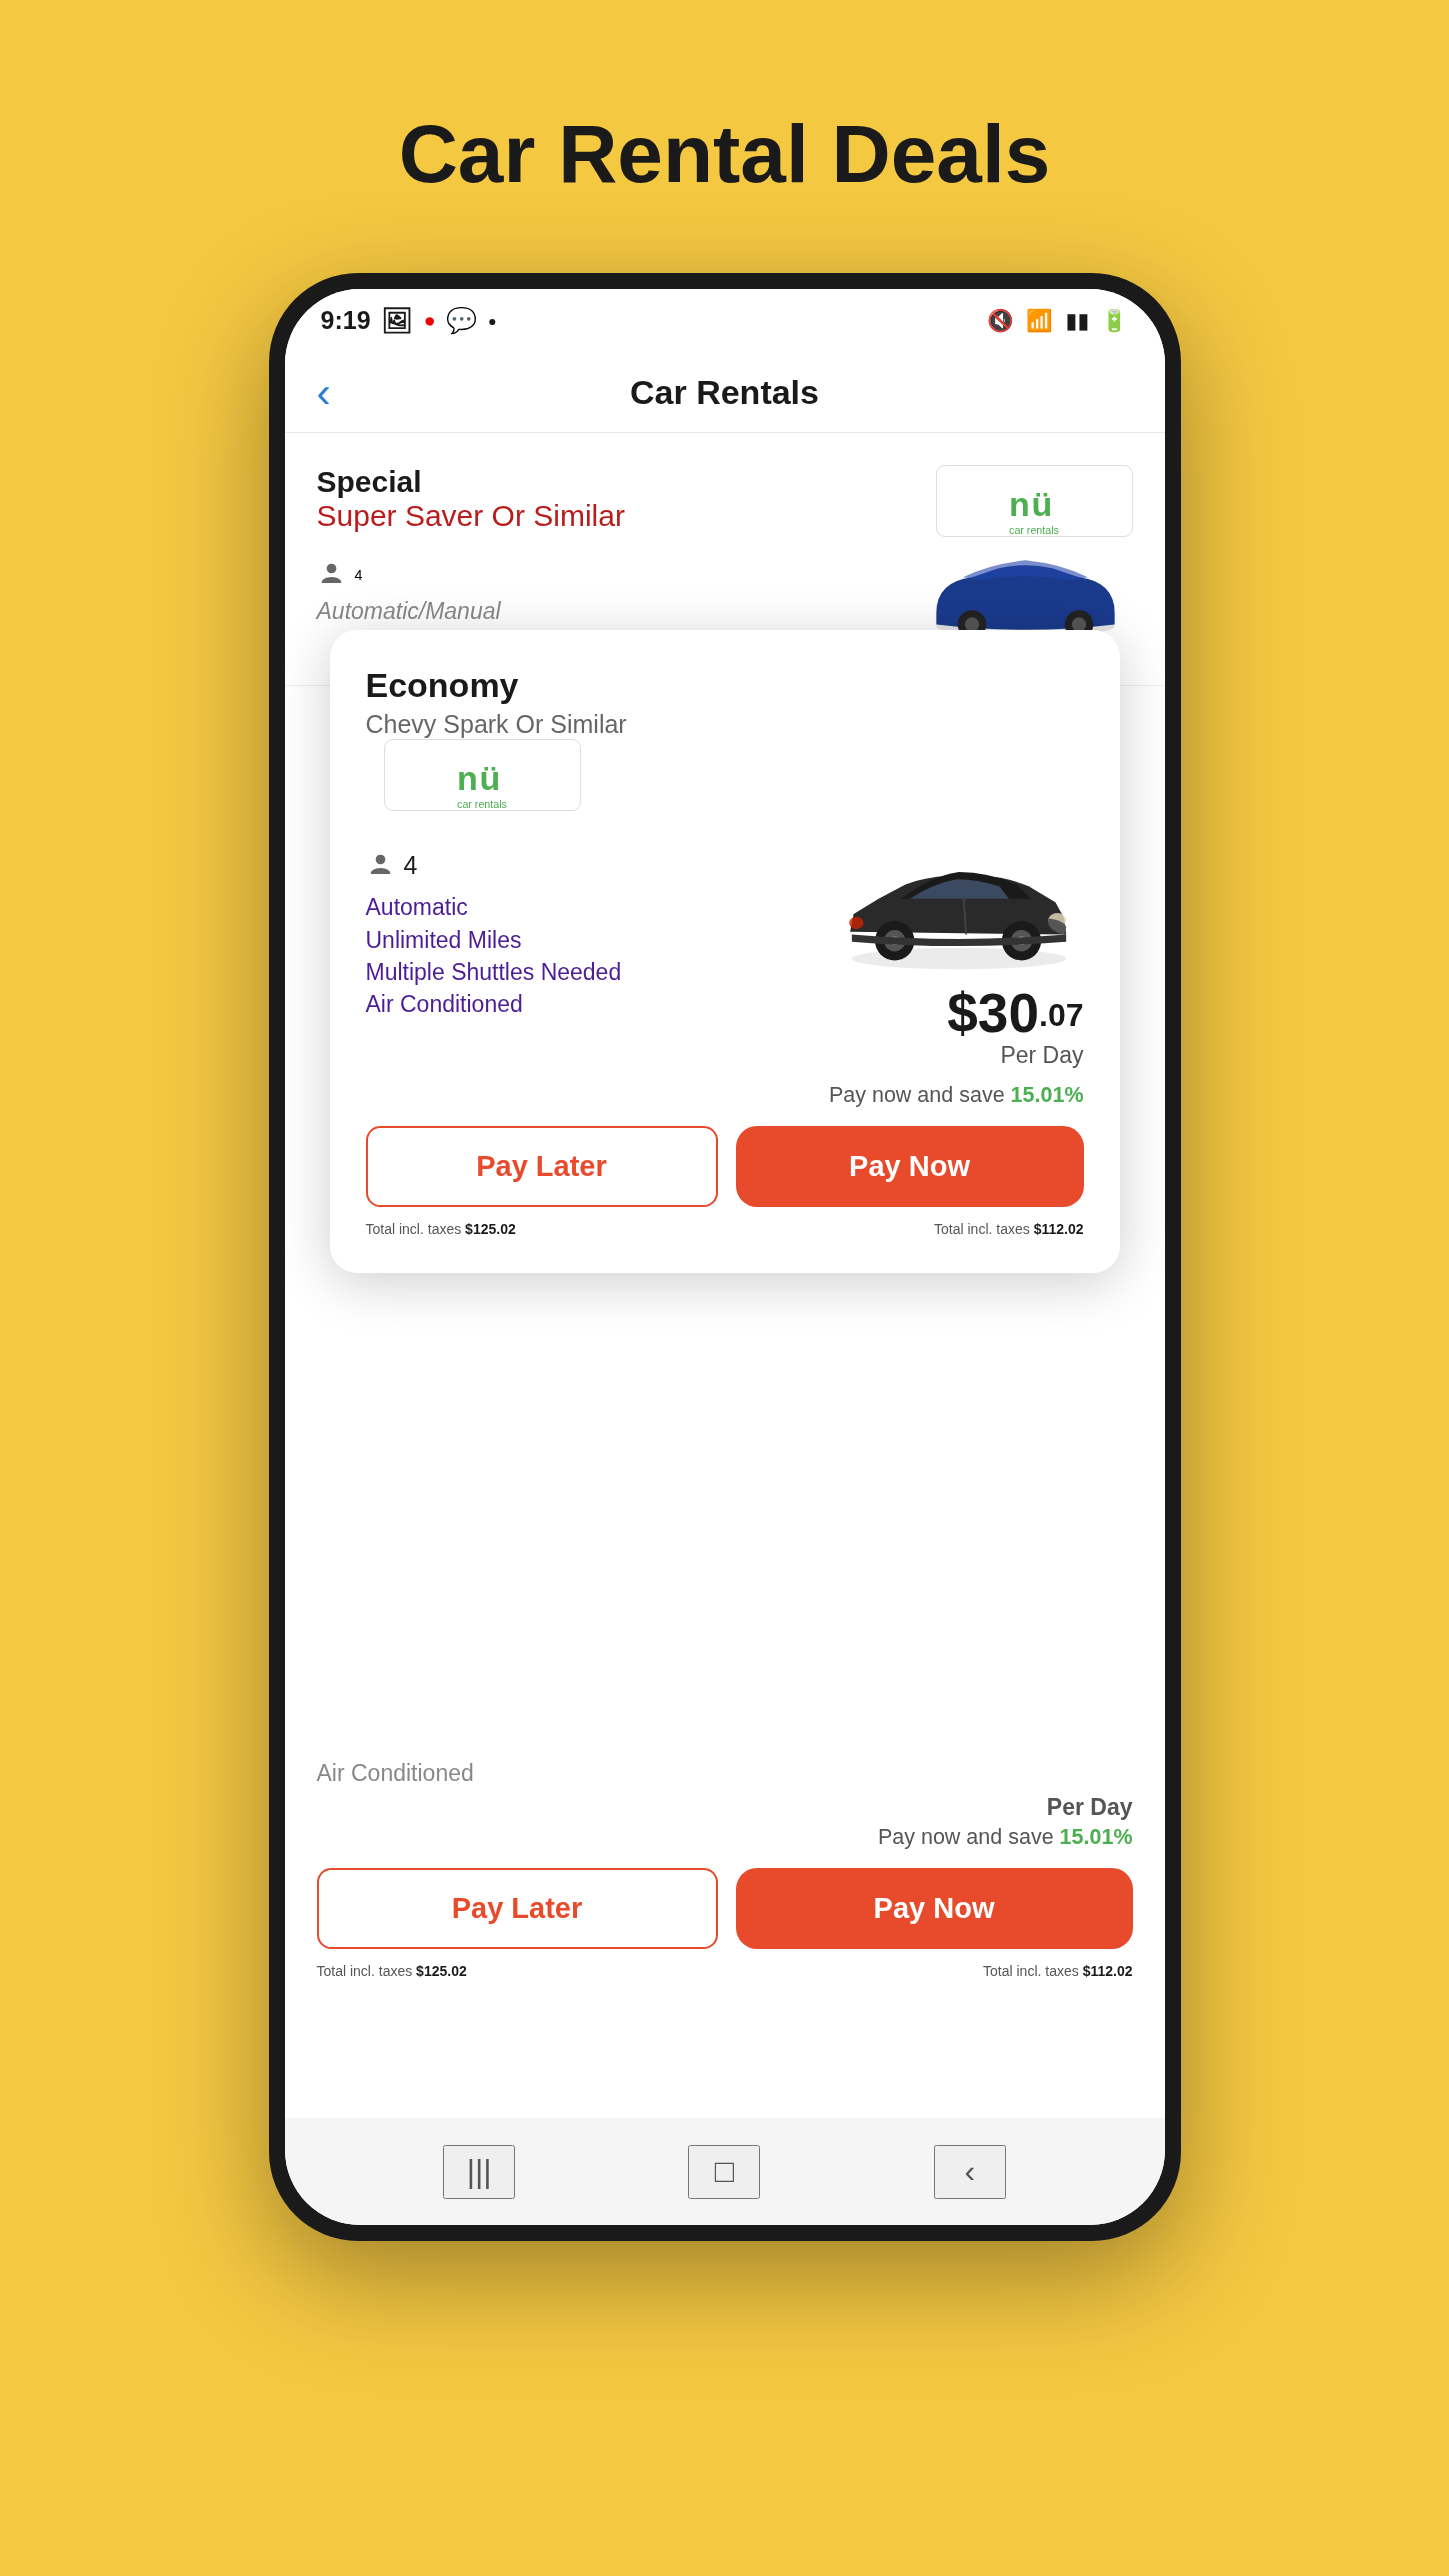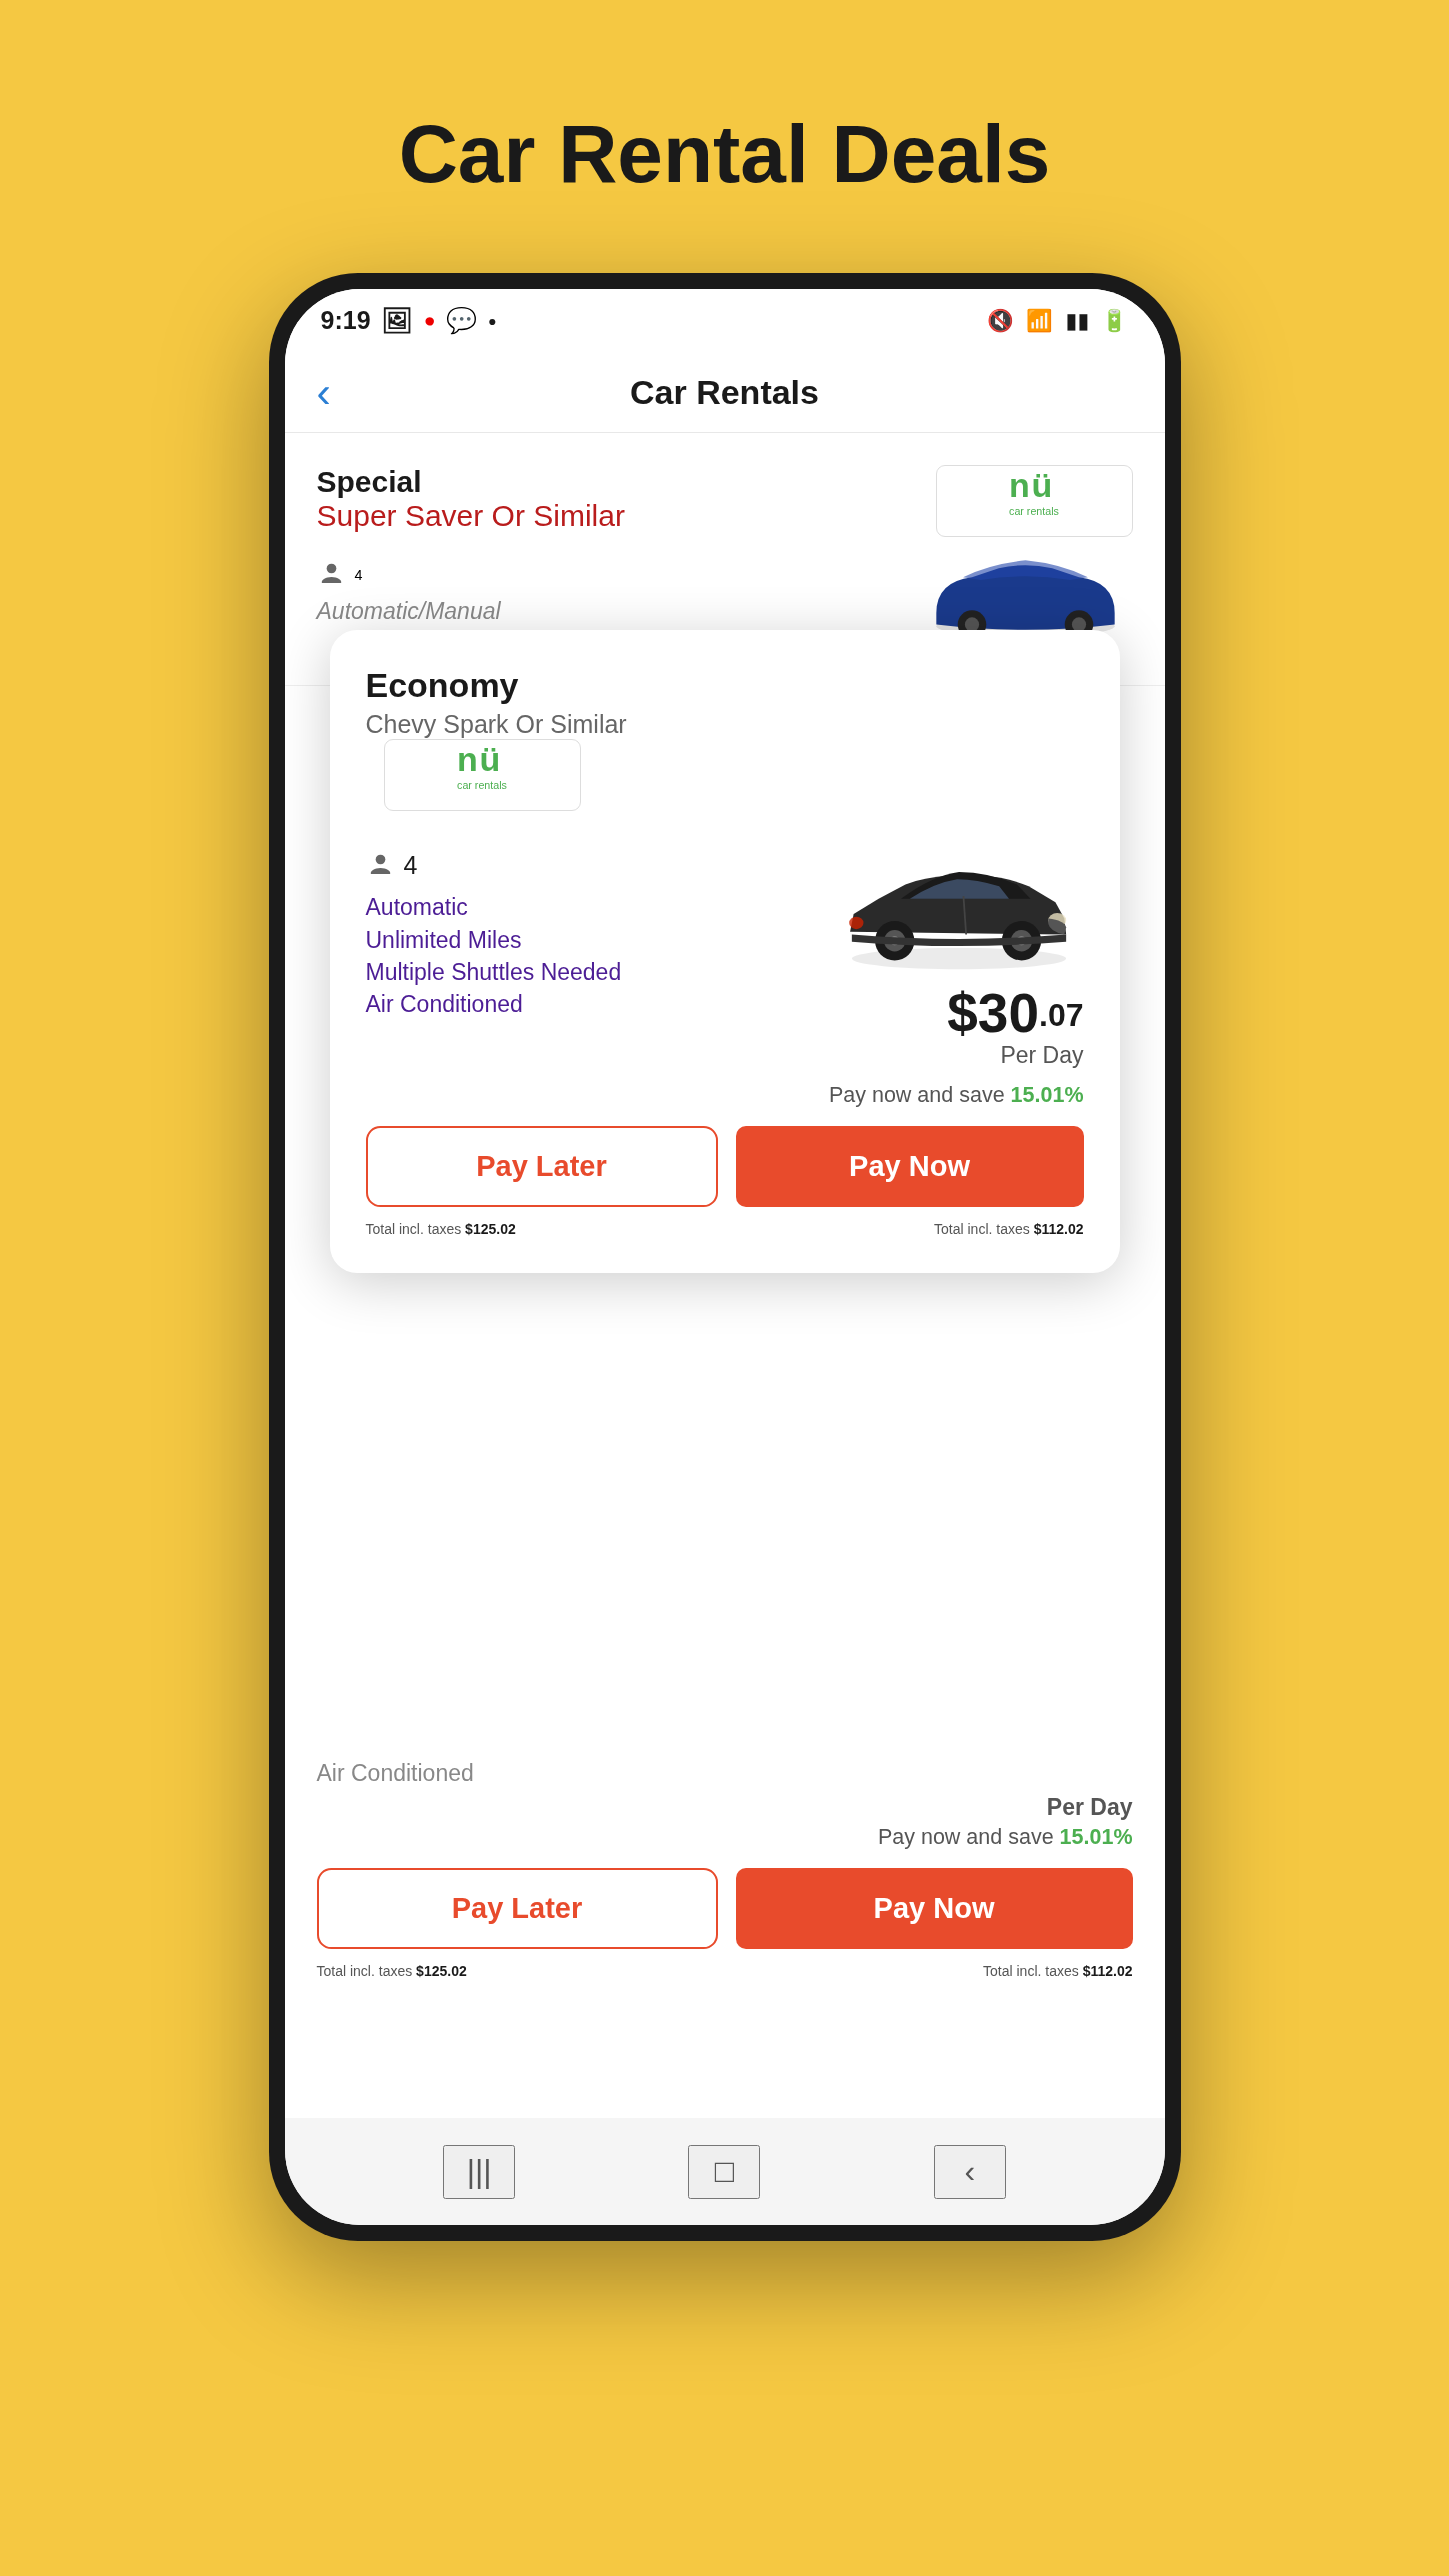--- a/index.html
+++ b/index.html
@@ -126,21 +126,21 @@
       color: #1a1a1a;
       font-weight: 500;
     }
 
     .company-logo {
       width: 197px;
       height: 72px;
       border: 1.8px solid #ddd;
       border-radius: 9px;
       display: flex;
-      align-items: flex-start;
+      align-items: flex-end;
       justify-content: center;
       background: #fff;
       margin-bottom: 9px;
     }
 
     .nu-logo {
       font-size: 34px;
       font-weight: 800;
       color: #4CAF50;
       letter-spacing: 1.8px;
@@ -236,21 +236,21 @@
       display: flex;
       align-items: center;
       justify-content: center;
       cursor: pointer;
     }
 
     .pay-now-btn {
       flex: 1;
       height: 81px;
       border: none;
-      border-radius: 10px;
+      border-radius: 21px;
       background: #E84B2C;
       color: #fff;
       font-size: 29px;
       font-weight: 700;
       display: flex;
       align-items: center;
       justify-content: center;
       cursor: pointer;
     }
 

